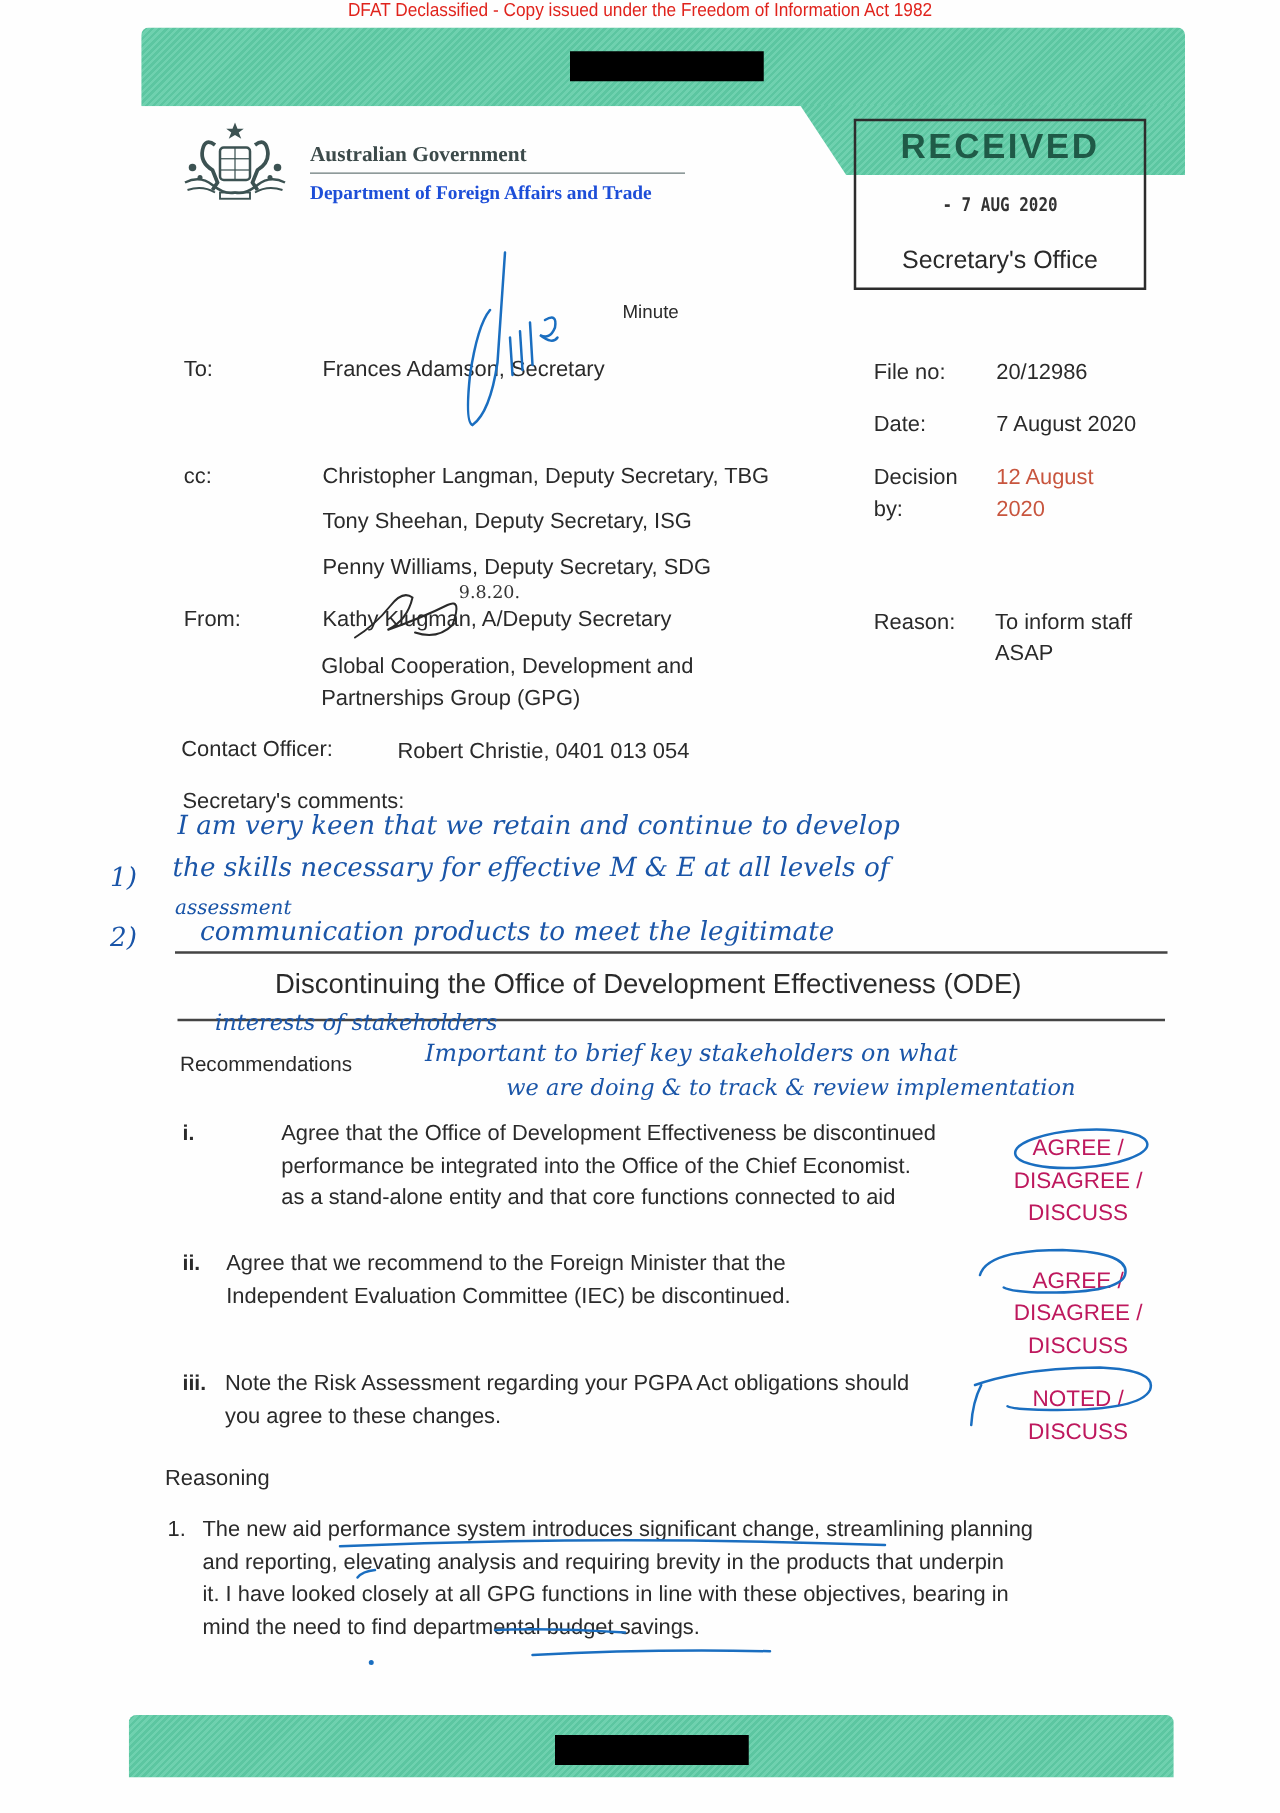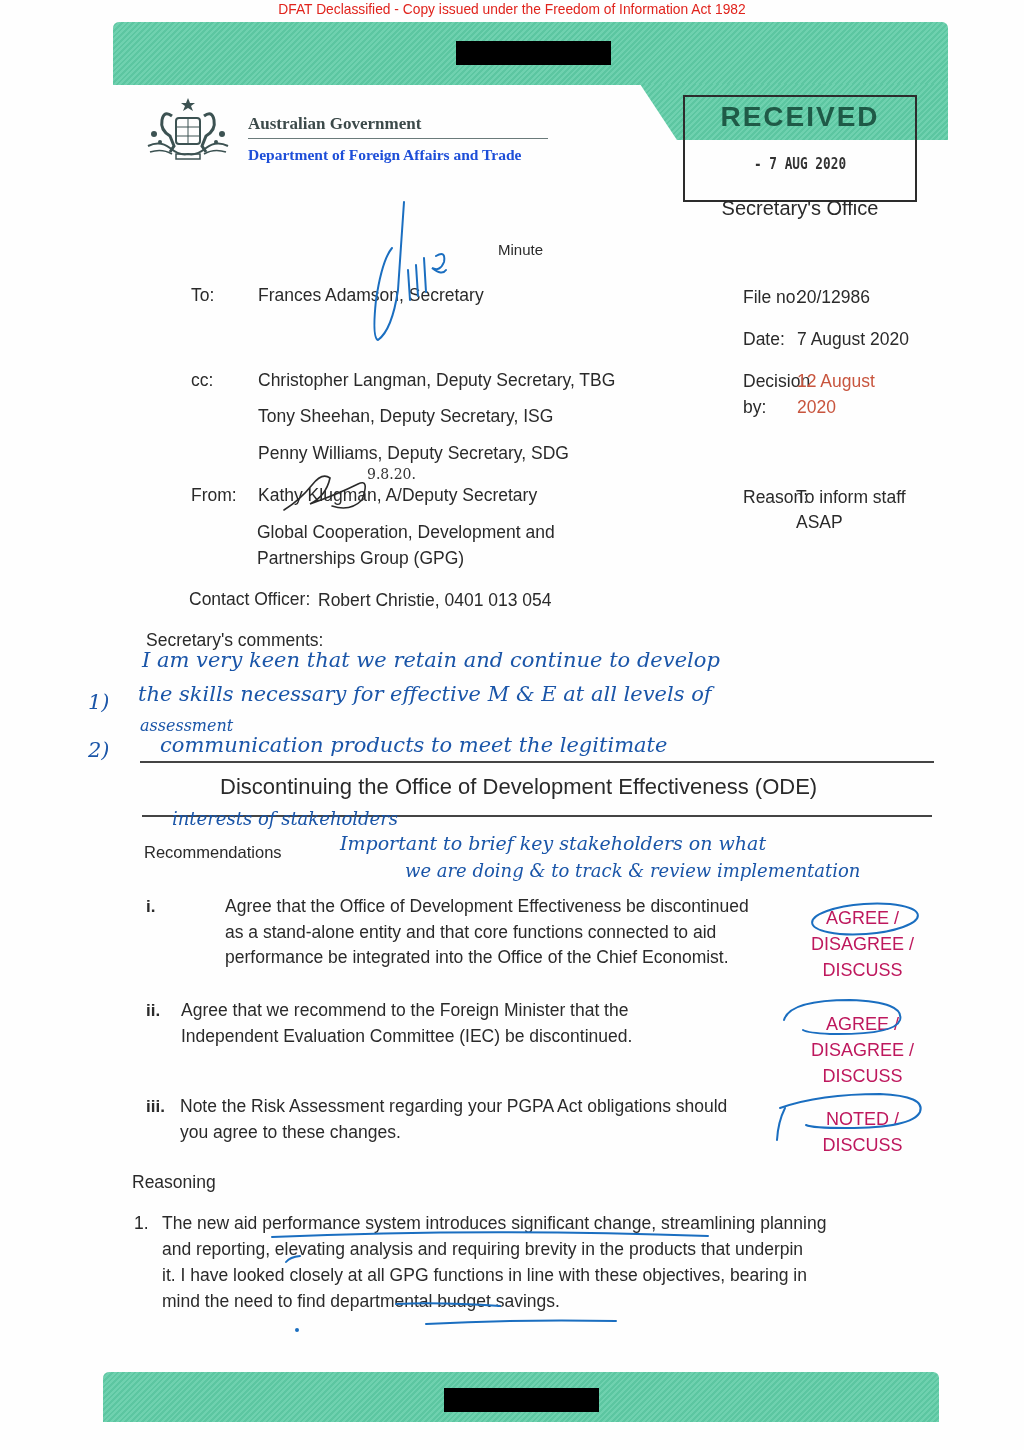--- a/index.html
+++ b/index.html
@@ -24,29 +24,29 @@
     .top-band-right { left: 640px; top: 84px; width: 308px; height: 56px; clip-path: polygon(0 0, 100% 0, 100% 100%, 12% 100%); }
     .redact { background: #000; }
     .bottom-band { left: 103px; top: 1372px; width: 836px; height: 50px; border-radius: 6px 6px 0 0; }
 
     .crest { left: 140px; top: 96px; width: 96px; height: 72px; }
     .gov-name { left: 248px; top: 114px; font-family: "Liberation Serif", serif; font-weight: bold; font-size: 17px; color: #3c4a4a; }
     .gov-rule { left: 248px; top: 138px; width: 300px; height: 1px; background: #6a7a7a; }
     .dept-name { left: 248px; top: 146px; font-family: "Liberation Serif", serif; font-weight: bold; font-size: 15.5px; color: #1d4ed8; }
 
     .stamp {
-      left: 683px; top: 95px; width: 234px; height: 107px;
+      left: 683px; top: 95px; width: 234px; height: 137px;
       border: 2px solid #2c2c2c; box-sizing: border-box; padding-left: 48px;
     }
     .stamp-title { left: 0; width: 100%; top: 4px; text-align: center; font-weight: bold; font-size: 28px; letter-spacing: 2px; color: #1f5a47; }
     .stamp-date { left: 0; width: 100%; top: 58px; text-align: center; font-size: 15px; font-weight: bold; color: #333; font-family: "DejaVu Sans Mono", monospace; transform: scaleX(0.85); }
     .stamp-office { left: 0; width: 100%; top: 100px; text-align: center; font-size: 20px; color: #2a2a2a; }
 
     .body-text { font-size: 17.5px; color: #2a2a2a; white-space: nowrap; }
-    .lbl { font-size: 17.5px; color: #2a2a2a; margin-left: 44px; }
+    .lbl { font-size: 17.5px; color: #2a2a2a; }
     .minute { left: 498px; top: 241px; font-size: 15px; }
 
     .decision-red { color: #c8553e; }
 
     .section-title { left: 220px; top: 774px; font-size: 22px; color: #2a2a2a; }
     .title-rule { left: 142px; top: 815px; width: 790px; height: 1.5px; background: #444; }
     .comments-rule { left: 140px; top: 761px; width: 794px; height: 1.5px; background: #444; }
     .heading-sm { font-size: 17.5px; color: #2a2a2a; }
 
     .rec { font-size: 17.5px; line-height: 25.5px; color: #2a2a2a; }
@@ -143,22 +143,22 @@
 <div class="abs title-rule"></div>
 <div class="abs handwriting" style="left:172px;top:808px;font-size:18px;">interests of stakeholders</div>
 
 <div class="abs heading-sm" style="left:144px;top:843px;font-size:16.5px;">Recommendations</div>
 <div class="abs handwriting" style="left:340px;top:832px;font-size:19px;">Important to brief key stakeholders on what</div>
 <div class="abs handwriting" style="left:405px;top:860px;font-size:18px;">we are doing &amp; to track &amp; review implementation</div>
 
 <div class="abs rec rec-num" style="left:146px;top:894px;">i.</div>
 <div class="abs rec" style="left:181px;top:894px;margin-left:44px;">
   <div>Agree that the Office of Development Effectiveness be discontinued</div>
+  <div>performance be integrated into the Office of the Chief Economist.</div>
   <div>as a stand-alone entity and that core functions connected to aid</div>
-  <div>performance be integrated into the Office of the Chief Economist.</div>
 </div>
 <div class="abs opt" style="left:800px;top:905px;width:125px;">
   <div>AGREE  /</div>
   <div>DISAGREE  /</div>
   <div>DISCUSS</div>
 </div>
 
 <div class="abs rec rec-num" style="left:146px;top:998px;">ii.</div>
 <div class="abs rec" style="left:181px;top:998px;">
   <div>Agree that we recommend to the Foreign Minister that the</div>

